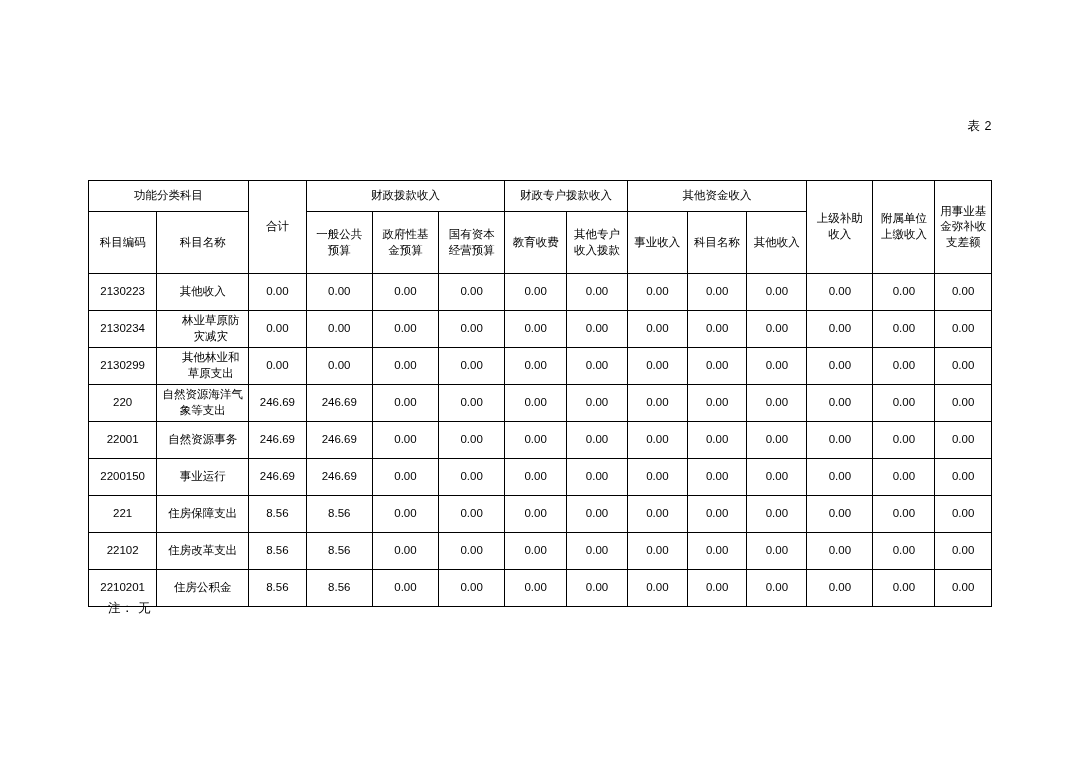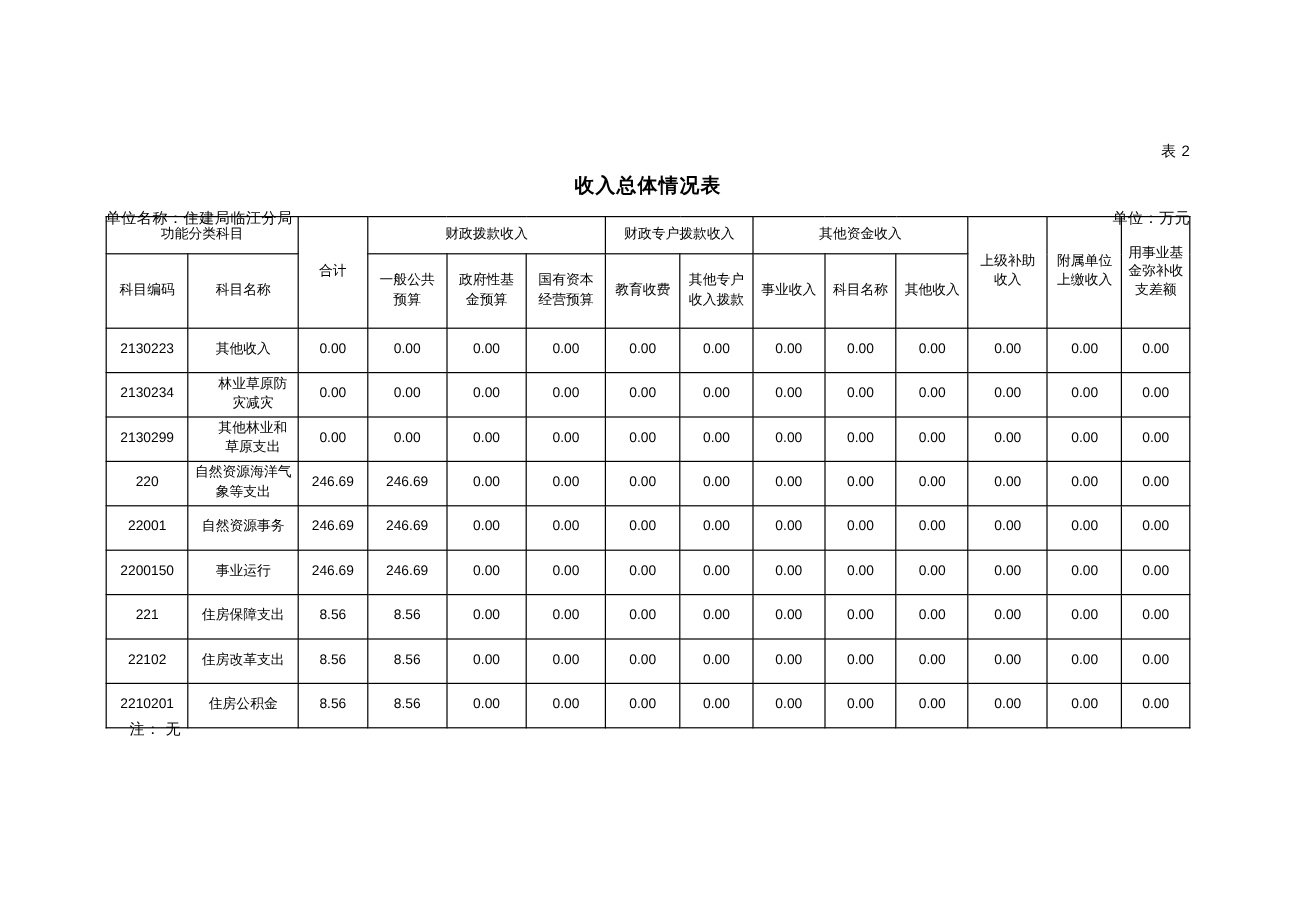--- a/index.html
+++ b/index.html
@@ -112,28 +112,21 @@
     word-break: break-all;
   }
 </style>
 </head>
 <body>
 
 <div class="page">
 
   <div class="table-label">表 2</div>
 
-  <div class="doc-title">收入总体情况表</div>
-
-  <div class="meta-row">
-    <div class="meta-left">
-      <span>单位名称：</span><span>住建局临江分局</span>
-    </div>
-    <div class="meta-right">单位：万元</div>
-  </div>
+
 
   <table class="fin">
     <colgroup>
       <col style="width:64px">
       <col style="width:86px">
       <col style="width:54px">
       <col style="width:62px">
       <col style="width:62px">
       <col style="width:62px">
       <col style="width:58px">

